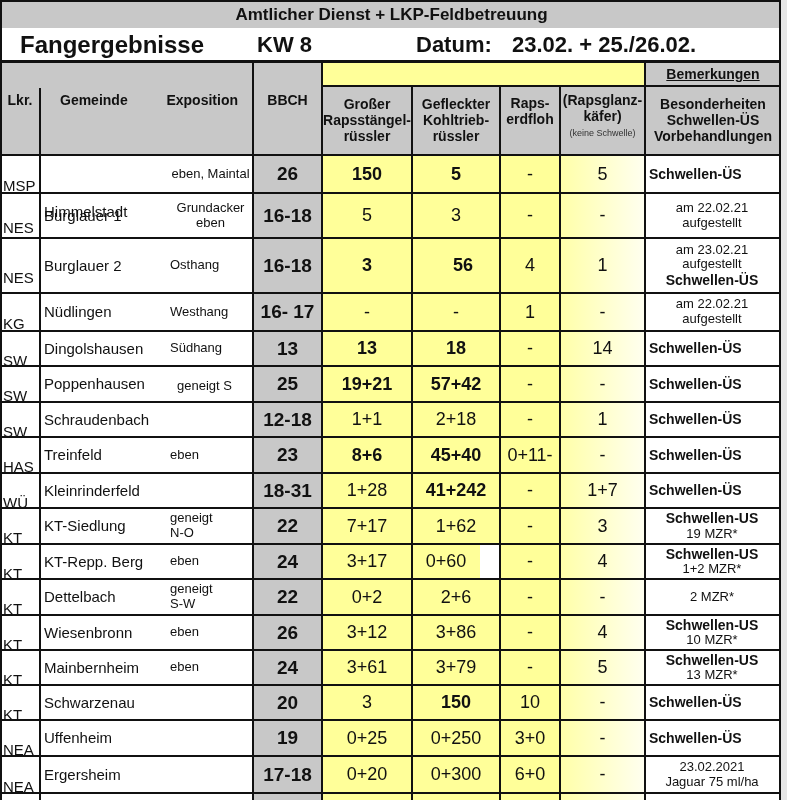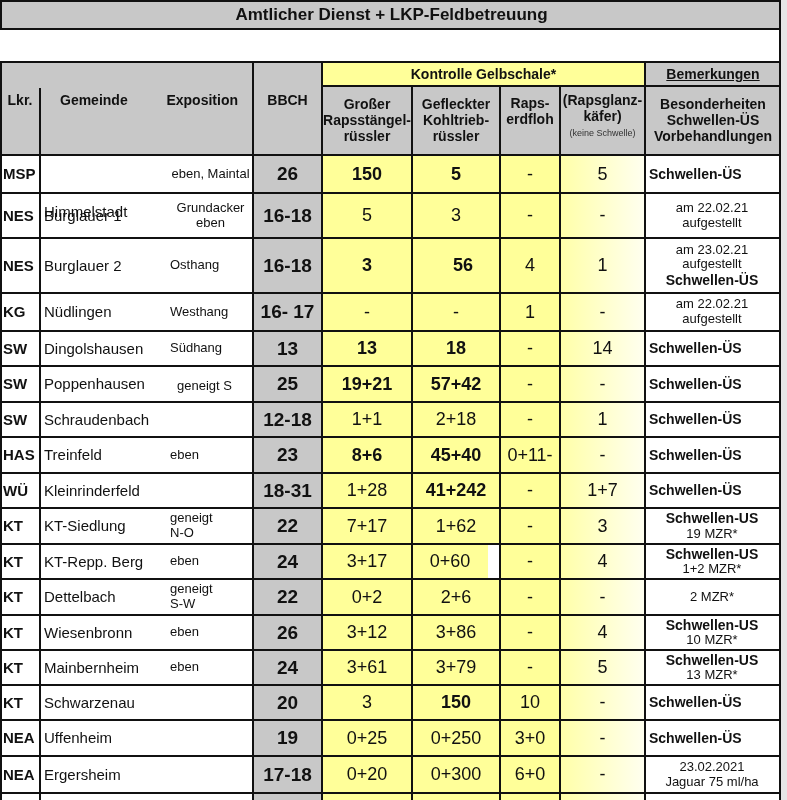--- a/index.html
+++ b/index.html
@@ -9,43 +9,48 @@
   .title-bar{position:absolute;left:0;top:0;width:779px;height:26px;background:#c8c8c8;border:2px solid #111;border-bottom:2px solid #111;display:flex;align-items:center;justify-content:center;font-weight:bold;font-size:17px;}
   .subtitle{position:absolute;left:0;top:28px;width:779px;height:32px;background:#fff;border-left:2px solid #111;border-right:2px solid #111;border-bottom:2px solid #111;font-weight:bold;font-size:24px;}
   .subtitle span{position:absolute;top:3px;}
   .hdr{position:absolute;background:#c8c8c8;}
   .yhdr{background:#ffff99;}
   .cell{position:absolute;box-sizing:border-box;display:flex;align-items:center;justify-content:center;text-align:center;line-height:1.15;}
   .vl{position:absolute;background:#111;width:2px;}
   .hl{position:absolute;background:#111;height:2px;}
   .hb{font-weight:bold;font-size:14px;}
   .small{font-size:9px;font-weight:normal;color:#333;}
-  .c-lkr{justify-content:flex-start;padding-left:3px;font-weight:bold;font-size:15px;}
+  .c-lkr{justify-content:flex-start;padding-left:3px;font-weight:normal;font-size:15px;margin-top:12px;}
   .c-gem{justify-content:flex-start;padding-left:4px;font-size:15px;}
   .c-exp{font-size:13px;}
   .c-bbch{background:#c8c8c8;font-weight:bold;font-size:19px;}
   .c-y1{background:#ffff99;font-size:18px;}
   .c-y2{background:#ffff99;font-size:18px;}
   .c-y3{background:#ffff99;font-size:18px;}
   .c-y4{background:linear-gradient(90deg,#ffffa8,#fffff0);font-size:18px;}
   .c-bem{font-size:13px;}
   .bold{font-weight:bold;}
   .bemb{font-weight:bold;font-size:14px;}
 </style>
 </head>
 <body>
 
 <div class="sheet">
   <div class="title-bar">
       <span>Amtlicher Dienst +  LKP-Feldbetreuung</span>
     </div>
+  <div class="subtitle">
+    <span style="left:18px;">Fangergebnisse</span>
+    <span style="left:255px;font-size:22px;top:4px;">KW 8</span>
+    <span style="left:414px;font-size:22px;top:4px;">Datum:</span>
+    <span style="left:510px;font-size:22px;top:4px;">23.02. + 25./26.02.</span>
+  </div>
 
   <div class="hdr" style="left:0;top:62px;width:781px;height:92px;"></div>
   <div class="hdr yhdr" style="left:322px;top:62px;width:323px;height:24px;"></div>
-  <div class="cell hb" style="left:322px;top:62px;width:323px;height:24px;">Kontrolle Gelbschale*</div>
   <div class="cell hb" style="left:0;top:88px;width:40px;height:24px;">Lkr.</div>
   <div class="cell hb" style="left:40px;top:88px;width:128px;height:24px;justify-content:flex-start;padding-left:20px;">Gemeinde</div>
   <div class="cell hb" style="left:168px;top:88px;width:76px;height:24px;justify-content:flex-end;padding-right:6px;">Exposition</div>
   <div class="cell hb" style="left:253px;top:88px;width:69px;height:24px;">BBCH</div>
   <div class="cell hb" style="left:322px;top:86px;width:90px;height:68px;flex-direction:column;">
     <div>Großer</div>
     <div>Rapsstängel-</div>
     <div>rüssler</div>
   </div>
   <div class="cell hb" style="left:412px;top:86px;width:88px;height:68px;flex-direction:column;">
@@ -217,21 +222,21 @@
         <div>19 MZR*</div>
       </div>
       <div class="hl" style="left: 0px; top: 507px; width: 781px;"></div>
       <div class="cell c-lkr" style="left: 0px; top: 544px; width: 40px; height: 35px;">KT</div>
       <div class="cell c-gem" style="left: 40px; top: 544px; width: 128px; height: 35px;">KT-Repp. Berg</div>
       <div class="cell c-exp" style="left: 168px; top: 544px; width: 85px; height: 35px; flex-direction: column; align-items: flex-start; padding-left: 2px;">
         <div>eben</div>
       </div>
       <div class="cell c-bbch" style="left: 253px; top: 544px; width: 69px; height: 35px;">24</div>
       <div class="cell c-y1" style="left: 322px; top: 544px; width: 90px; height: 35px;">3+17</div>
-      <div class="cell c-y2" style="left: 412px; top: 544px; width: 76px; height: 35px;">0+60</div>
+      <div class="cell c-y2" style="left: 412px; top: 544px; width: 68px; height: 35px;">0+60</div>
       <div class="cell c-y3" style="left: 500px; top: 544px; width: 60px; height: 35px;">-</div>
       <div class="cell c-y4" style="left: 560px; top: 544px; width: 85px; height: 35px;">4</div>
       <div class="cell c-bem" style="left: 645px; top: 544px; width: 134px; height: 35px; flex-direction: column;">
         <div class="bemb">Schwellen-US</div>
         <div>1+2  MZR*</div>
       </div>
       <div class="hl" style="left: 0px; top: 543px; width: 781px;"></div>
       <div class="cell c-lkr" style="left: 0px; top: 579px; width: 40px; height: 36px;">KT</div>
       <div class="cell c-gem" style="left: 40px; top: 579px; width: 128px; height: 36px;">Dettelbach</div>
       <div class="cell c-exp" style="left: 168px; top: 579px; width: 85px; height: 36px; flex-direction: column; align-items: flex-start; padding-left: 2px;">

